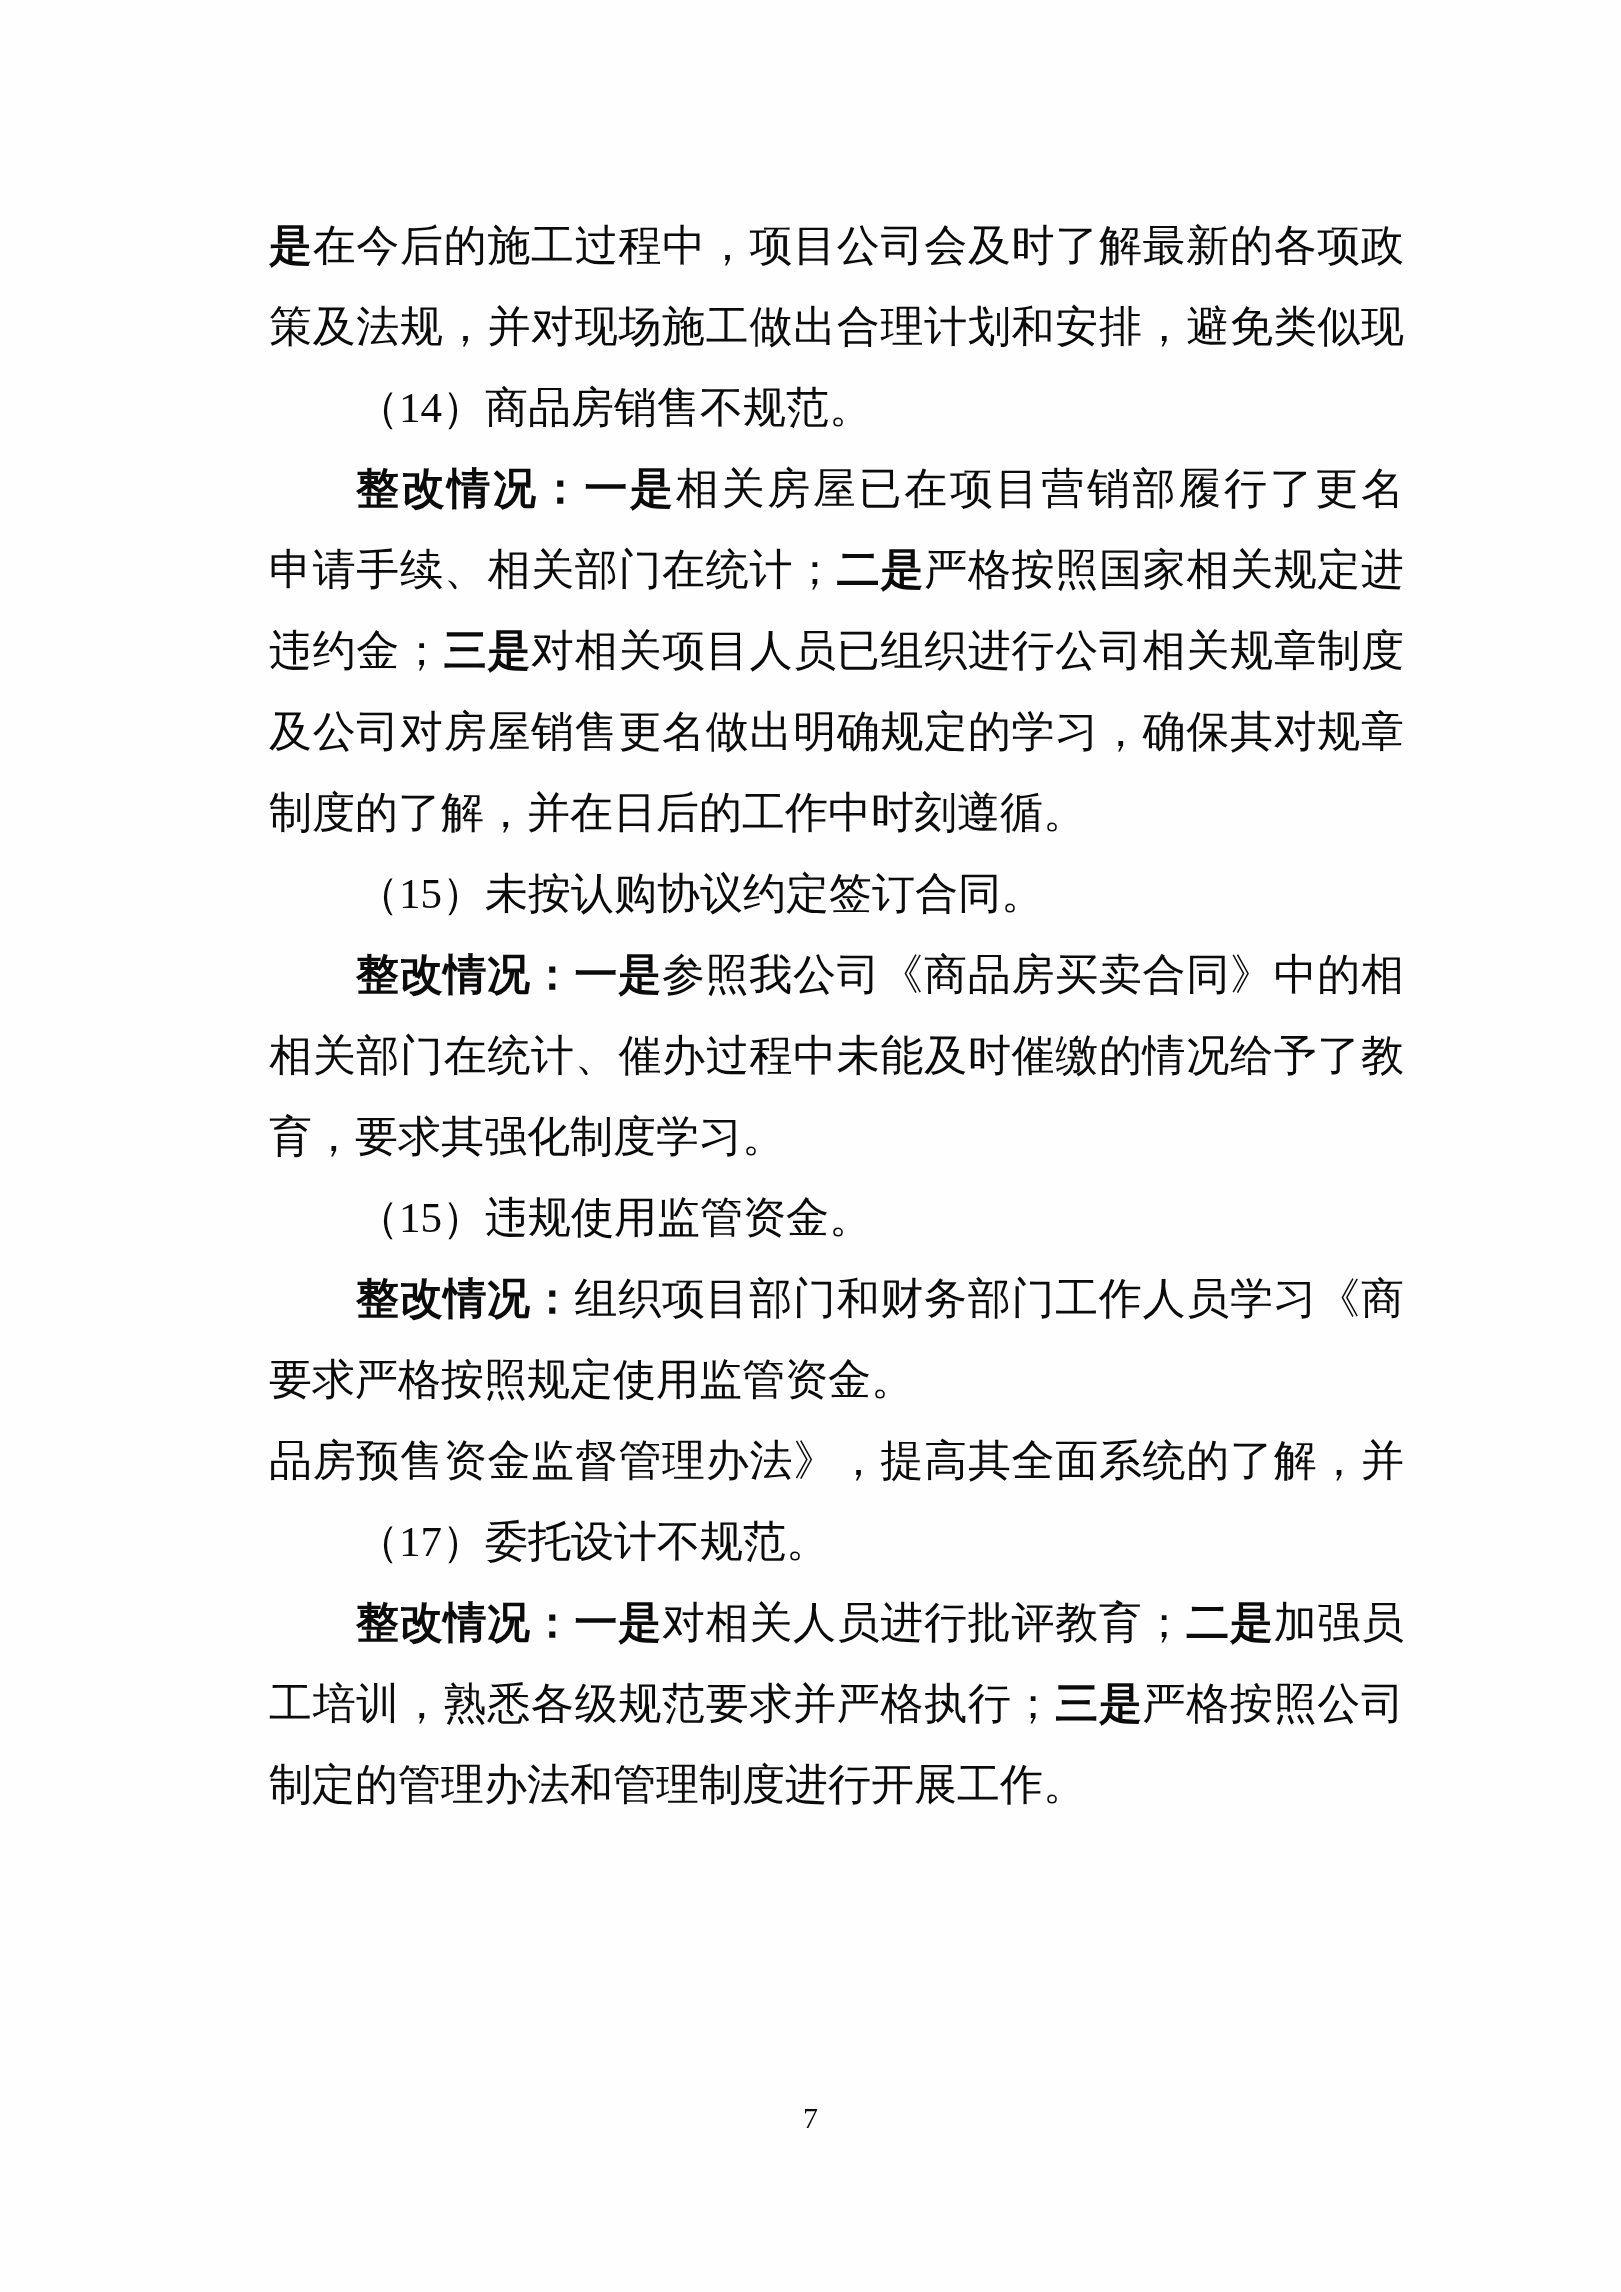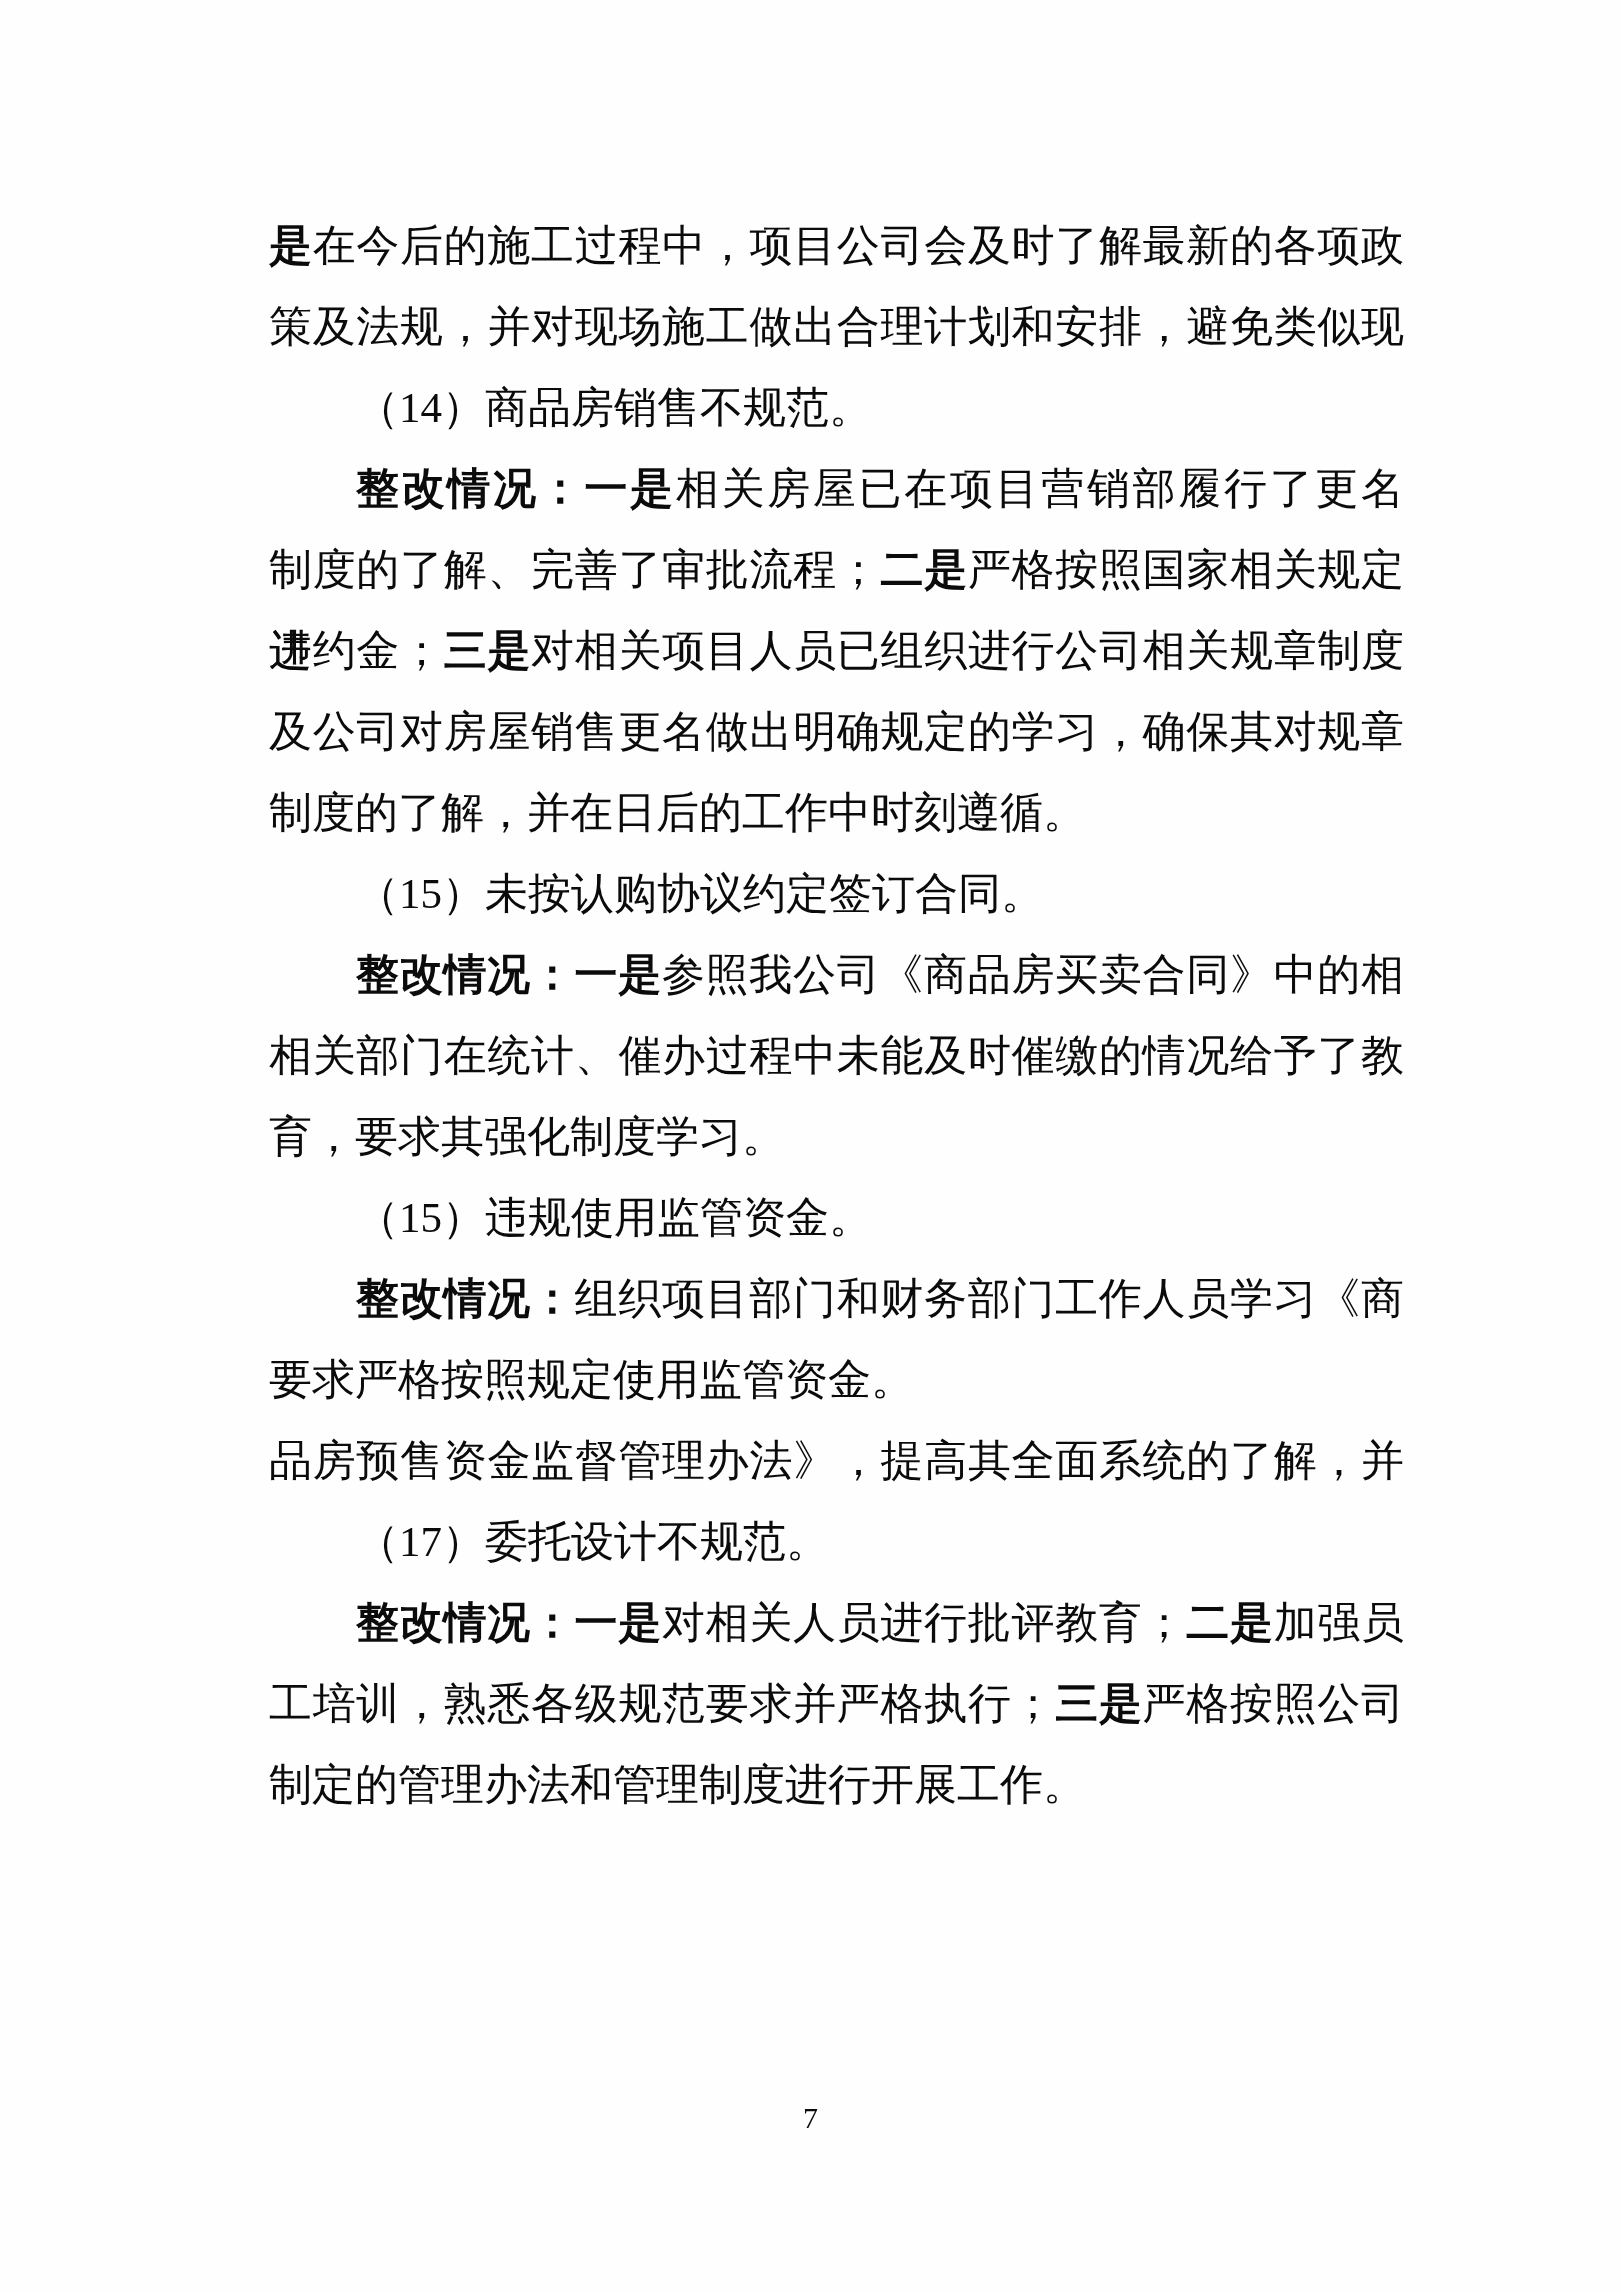--- a/index.html
+++ b/index.html
@@ -55,21 +55,21 @@
 </style>
 </head>
 <body>
 
 <div class="page">
   <div class="content">
       <div class="line flush"><span class="run bold">是</span><span class="run">在今后的施工过程中，项目公司会及时了解最新的各项政</span></div>
       <div class="line flush"><span class="run">策及法规，并对现场施工做出合理计划和安排，避免类似现</span></div>
       <div class="line indent"><span class="run">（14）商品房销售不规范。</span></div>
       <div class="line indent flush"><span class="run bold">整改情况：</span><span class="run bold">一是</span><span class="run">相关房屋已在项目营销部履行了更名</span></div>
-      <div class="line flush"><span class="run">制度的了解、完善了审批流程；</span><span class="run bold">二是</span><span class="run">严格按照国家相关规定进</span></div>
+      <div class="line flush"><span class="run">申请手续、相关部门在统计；</span><span class="run bold">二是</span><span class="run">严格按照国家相关规定进</span></div>
       <div class="line flush"><span class="run">违约金；</span><span class="run bold">三是</span><span class="run">对相关项目人员已组织进行公司相关规章制度</span></div>
       <div class="line flush"><span class="run">及公司对房屋销售更名做出明确规定的学习，确保其对规章</span></div>
       <div class="line"><span class="run">制度的了解，并在日后的工作中时刻遵循。</span></div>
       <div class="line indent"><span class="run">（15）未按认购协议约定签订合同。</span></div>
       <div class="line indent flush"><span class="run bold">整改情况：</span><span class="run bold">一是</span><span class="run">参照我公司《商品房买卖合同》中的相</span></div>
       <div class="line flush"><span class="run">相关部门在统计、催办过程中未能及时催缴的情况给予了教</span></div>
       <div class="line"><span class="run">育，要求其强化制度学习。</span></div>
       <div class="line indent"><span class="run">（15）违规使用监管资金。</span></div>
       <div class="line indent flush"><span class="run bold">整改情况：</span><span class="run">组织项目部门和财务部门工作人员学习《商</span></div>
       <div class="line"><span class="run">要求严格按照规定使用监管资金。</span></div>

